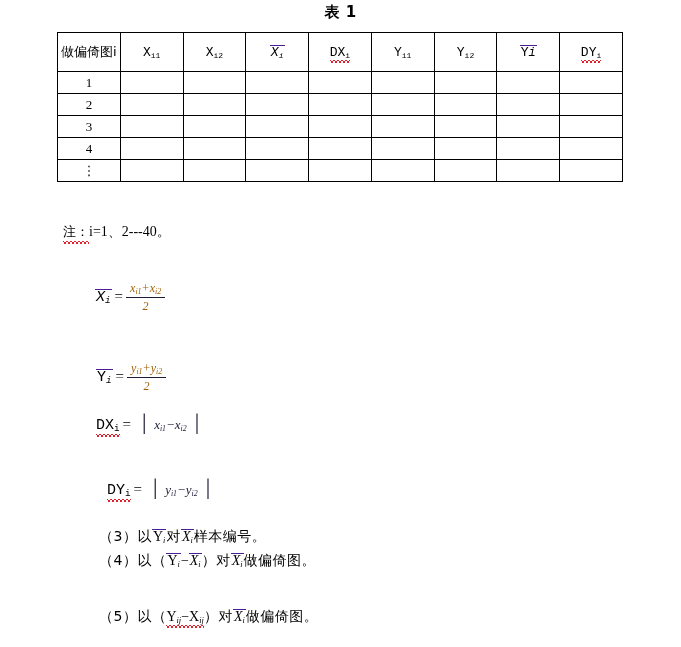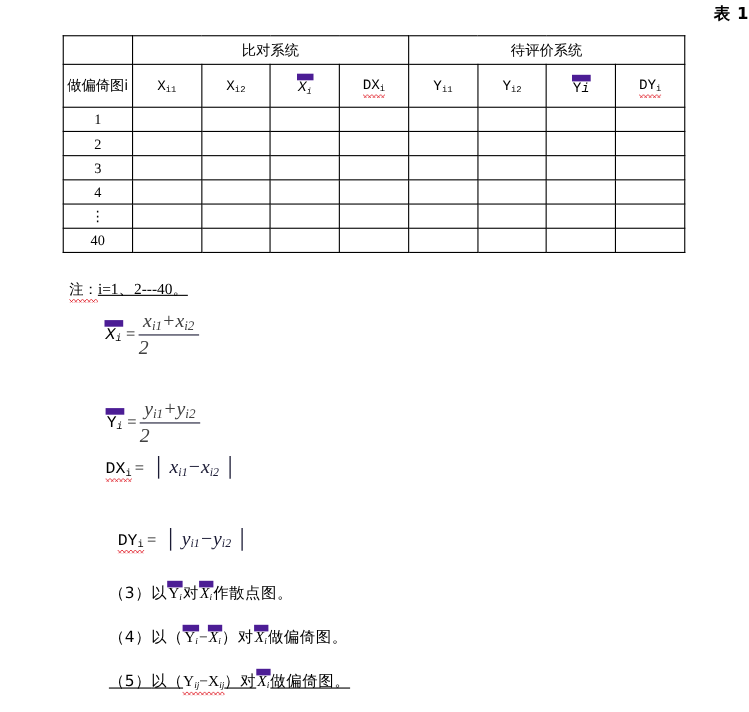--- a/index.html
+++ b/index.html
@@ -15,21 +15,21 @@
     color: #000000;
     overflow: hidden;
   }
 
   
   .doc-title {
     position: absolute;
     top: 3px;
     left: 0;
     width: 681px;
-    text-align: right;
+    text-align: center;
     font-family: "DejaVu Sans", "Liberation Sans", sans-serif;
     font-size: 15px;
     font-weight: bold;
     letter-spacing: 0.5px;
   }
 
   
   .tbl-wrap {
     position: absolute;
     left: 57px;
@@ -71,21 +71,21 @@
 
   
   .sym { font-family: Liberation Mono, monospace; }
   .sym sub {
     font-size: 0.62em;
     vertical-align: -0.25em;
     letter-spacing: 0;
   }
   .ital { font-style: italic; }
   .ovl {
-    border-top: 6px solid #4c1d95;
+    border-top: 1px solid #4c1d95;
     display: inline-block;
     line-height: 1.05;
     padding: 0 1px;
   }
   .sq {
     position: relative;
     display: inline-block;
     padding-bottom: 1px;
   }
   .sq::after {
@@ -105,25 +105,24 @@
     display: inline-block;
     line-height: 0.85;
     font-size: 13px;
     letter-spacing: 0;
   }
 
   
   .note {
     position: absolute;
     left: 63px;
-    top: 254px;
+    top: 223px;
     font-family: "DejaVu Sans", "Liberation Sans", sans-serif;
     font-size: 13px;
     white-space: nowrap;
-    text-decoration: underline;
   }
   .note .ltr {
     font-family: "Liberation Serif", "DejaVu Serif", serif;
     font-size: 14px;
   }
 
   
   .formula {
     position: absolute;
     font-family: "Liberation Serif", "DejaVu Serif", serif;
@@ -135,42 +134,43 @@
     color: #000;
   }
   .formula .eq {
     font-size: 15px;
     padding: 0 3px;
     color: #000;
   }
   .frac {
     display: inline-block;
     vertical-align: middle;
+    text-align: center;
     font-style: italic;
-    font-size: 18px;
-    color: #404040;
+    font-size: 12px;
+    color: #a16207;
   }
   .frac .num {
     display: block;
     padding: 0 4px 1px 4px;
     border-bottom: 1.3px solid #1b1b35;
     line-height: 1.2;
   }
   .frac .den {
     display: block;
     padding-top: 1px;
     line-height: 1.2;
   }
   .frac sub {
     font-size: 0.66em;
     vertical-align: -0.22em;
   }
   .abs-expr {
     font-style: italic;
-    font-size: 18px;
+    font-size: 13px;
     color: #1b1b35;
   }
   .abs-expr sub {
     font-size: 0.6em;
     vertical-align: -0.22em;
     font-style: italic;
   }
   .bar-pipe {
     font-style: normal;
     color: #1b1b35;
@@ -199,25 +199,20 @@
 </style>
 </head>
 <body>
 
 <div class="doc-title">表 1</div>
 
 <div class="tbl-wrap">
   <table class="sample-table">
 
     <tbody>
-        <tr>
-      <td class="grp-head"></td>
-      <td class="grp-head hdr-cn" colspan="4">比对系统</td>
-      <td class="grp-head hdr-cn" colspan="4">待评价系统</td>
-    </tr>
 
     <tr>
       <td class="col-head">
         <span class="hdr-cn">做偏倚图</span><span class="hdr-cn lat">i</span>
       </td>
       <td class="col-head">
         <span class="sym"><span>X</span><sub>i1</sub></span>
       </td>
       <td class="col-head">
         <span class="sym"><span>X</span><sub>i2</sub></span>
@@ -281,31 +276,20 @@
       <td class="cell-blank"></td>
       <td class="cell-blank"></td>
       <td class="cell-blank"></td>
       <td class="cell-blank"></td>
       <td class="cell-blank"></td>
       <td class="cell-blank"></td>
       <td class="cell-blank"></td>
     </tr>
     <tr>
       <td class="row-label"><span class="vdots">⋮</span></td>
-      <td class="cell-blank"></td>
-      <td class="cell-blank"></td>
-      <td class="cell-blank"></td>
-      <td class="cell-blank"></td>
-      <td class="cell-blank"></td>
-      <td class="cell-blank"></td>
-      <td class="cell-blank"></td>
-      <td class="cell-blank"></td>
-    </tr>
-    <tr>
-      <td class="row-label">40</td>
       <td class="cell-blank"></td>
       <td class="cell-blank"></td>
       <td class="cell-blank"></td>
       <td class="cell-blank"></td>
       <td class="cell-blank"></td>
       <td class="cell-blank"></td>
       <td class="cell-blank"></td>
       <td class="cell-blank"></td>
     </tr>
   </tbody>
@@ -326,22 +310,22 @@
 
 <div class="formula" style="left:96px; top:414px;">
   <span class="lhs sym sq"><span>DX</span><sub>i</sub></span><span class="eq">=</span><span class="bar-pipe">│</span><span class="abs-expr"><span>x</span><sub>i1</sub><span>−</span><span>x</span><sub>i2</sub></span><span class="bar-pipe">│</span>
 </div>
 
 <div class="formula" style="left:107px; top:479px;">
   <span class="lhs sym sq"><span>DY</span><sub>i</sub></span><span class="eq">=</span><span class="bar-pipe">│</span><span class="abs-expr"><span>y</span><sub>i1</sub><span>−</span><span>y</span><sub>i2</sub></span><span class="bar-pipe">│</span>
 </div>
 
 <div class="item" style="left:99px; top:528px;">
-  <span>（3）</span><span>以</span><span class="m ovl"><span>Y</span><sub>i</sub></span><span>对</span><span class="m ovl ital"><span>X</span><sub>i</sub></span><span>作散点图。</span>
-</div>
-
-<div class="item" style="left:99px; top:568px;text-align:right;">
+  <span>（3）</span><span>以</span><span class="m ovl"><span>Y</span><sub>i</sub></span><span>对</span><span class="m ovl ital"><span>X</span><sub>i</sub></span><span>样本编号。</span>
+</div>
+
+<div class="item" style="left:99px; top:552px;text-align:right;">
   <span>（4）</span><span>以（</span><span class="m ovl"><span>Y</span><sub>i</sub></span><span class="m">−</span><span class="m ovl ital"><span>X</span><sub>i</sub></span><span>）对</span><span class="m ovl ital"><span>X</span><sub>i</sub></span><span>做偏倚图。</span>
 </div>
 
-<div class="item" style="left:99px; top:608px;text-decoration:underline;">
+<div class="item" style="left:99px; top:608px;">
   <span>（5）</span><span>以（</span><span class="sq"><span class="m"><span>Y</span><sub>ij</sub></span><span class="m">−</span><span class="m"><span>X</span><sub>ij</sub></span></span><span>）对</span><span class="m ovl ital"><span>X</span><sub>i</sub></span><span>做偏倚图。</span>
 </div>
 
 </body></html>

